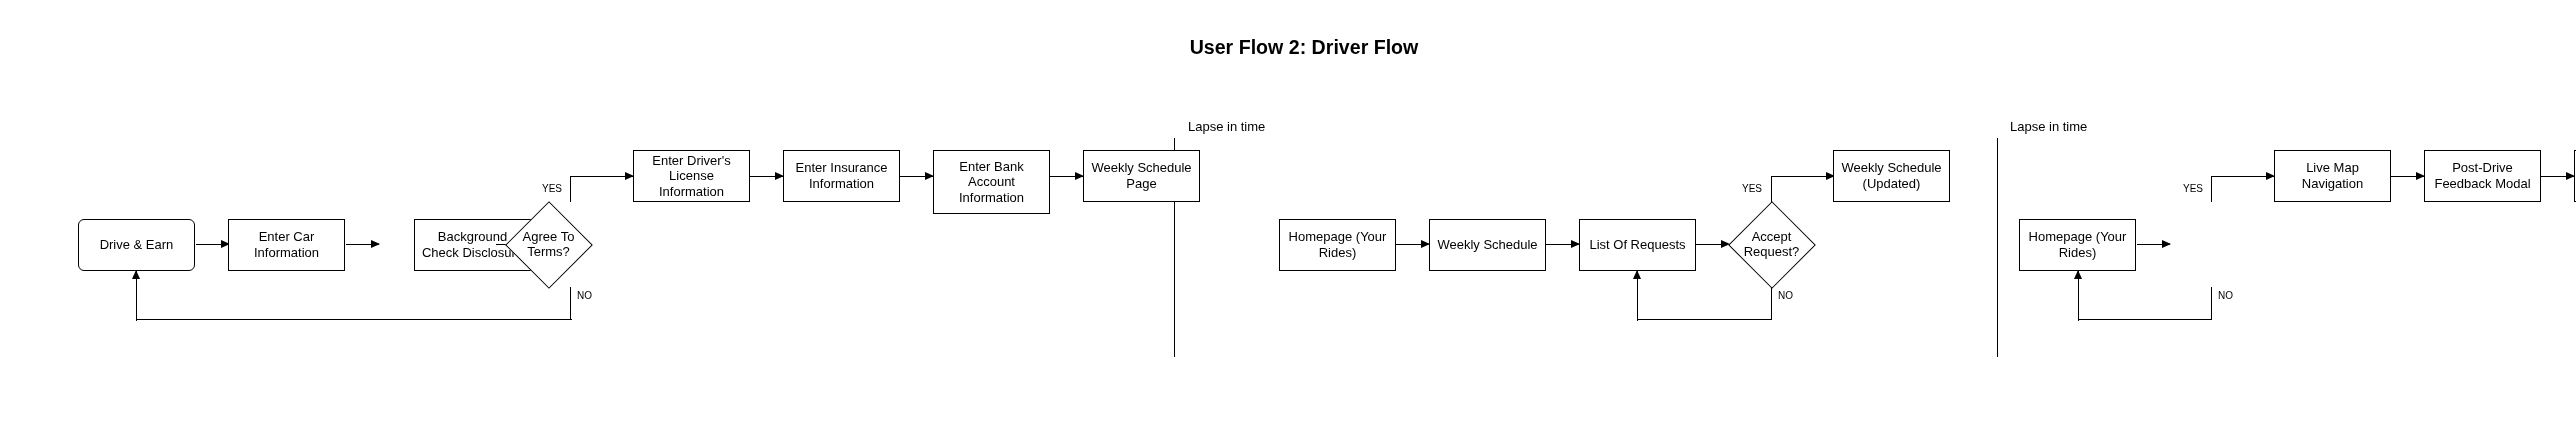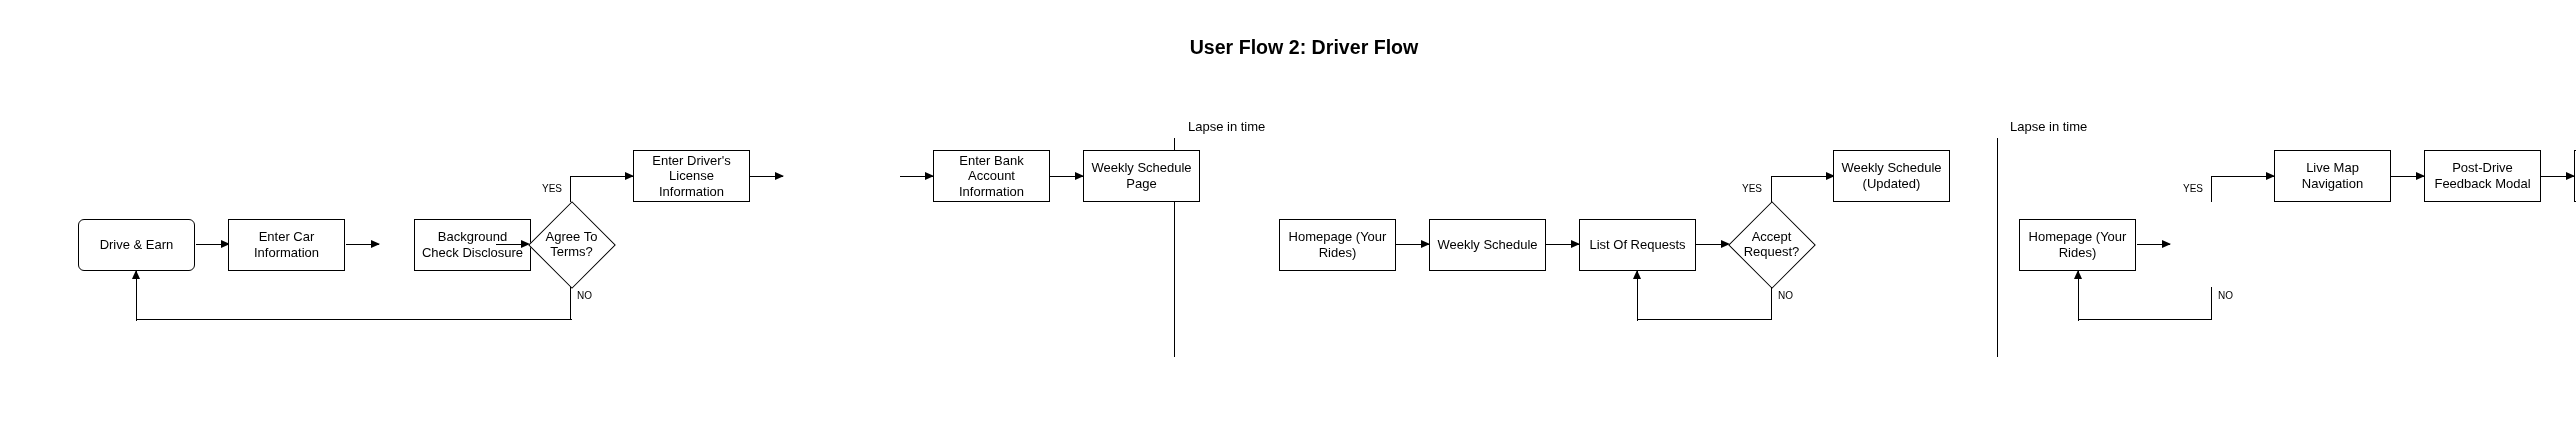--- a/index.html
+++ b/index.html
@@ -126,35 +126,36 @@
 
   <div class="box" style="left:78px; top:219px; width:117px; height:52px;border-radius:6px;">Drive &amp; Earn</div>
   <div class="hline arrow-right" style="left:196px; top:244px; width:33px;"></div>
 
   <div class="box" style="left:228px; top:219px; width:117px; height:52px;">Enter Car Information</div>
   <div class="hline arrow-right" style="left:346px; top:244px; width:33px;"></div>
 
   <div class="box" style="left:378px; top:219px; width:117px; height:52px;margin-left:36px;">Background Check Disclosure</div>
   <div class="hline arrow-right" style="left:496px; top:244px; width:33px;"></div>
 
-  <div class="diamond" style="left:529px; top:202px;">
+  <div class="diamond" style="left:506px; top:202px;">
     <div class="shape"></div>
     <div class="dlabel">Agree To Terms?</div>
   </div>
 
   <div class="vseg" style="left:570px; top:176px; height:26px;"></div>
   <div class="hline arrow-right" style="left:570px; top:176px; width:63px;"></div>
   <div class="txt" style="left:542px; top:183px;">YES</div>
 
   <div class="box" style="left:633px; top:150px; width:117px; height:52px;">Enter Driver's License Information</div>
   <div class="hline arrow-right" style="left:750px; top:176px; width:33px;"></div>
 
+  <div class="box" style="left:783px; top:150px; width:117px; height:52px;">Enter Insurance Information</div>
   <div class="hline arrow-right" style="left:900px; top:176px; width:33px;"></div>
 
-  <div class="box" style="left:933px; top:150px; width:117px; height:52px;">Enter Bank Account Information</div>
+  <div class="box" style="left:933px; top:150px; width:117px; height:64px;">Enter Bank Account Information</div>
   <div class="hline arrow-right" style="left:1050px; top:176px; width:33px;"></div>
 
   <div class="box" style="left:1083px; top:150px; width:117px; height:52px;">Weekly Schedule Page</div>
 
   <div class="vseg" style="left:570px; top:287px; height:33px;"></div>
   <div class="hline" style="left:137px; top:319px; width:435px;"></div>
   <div class="vseg arrow-up" style="left:136px; top:271px; height:50px;"></div>
   <div class="txt" style="left:577px; top:290px;">NO</div>
 
   <div class="box" style="left:1279px; top:219px; width:117px; height:52px;">Homepage (Your Rides)</div>

